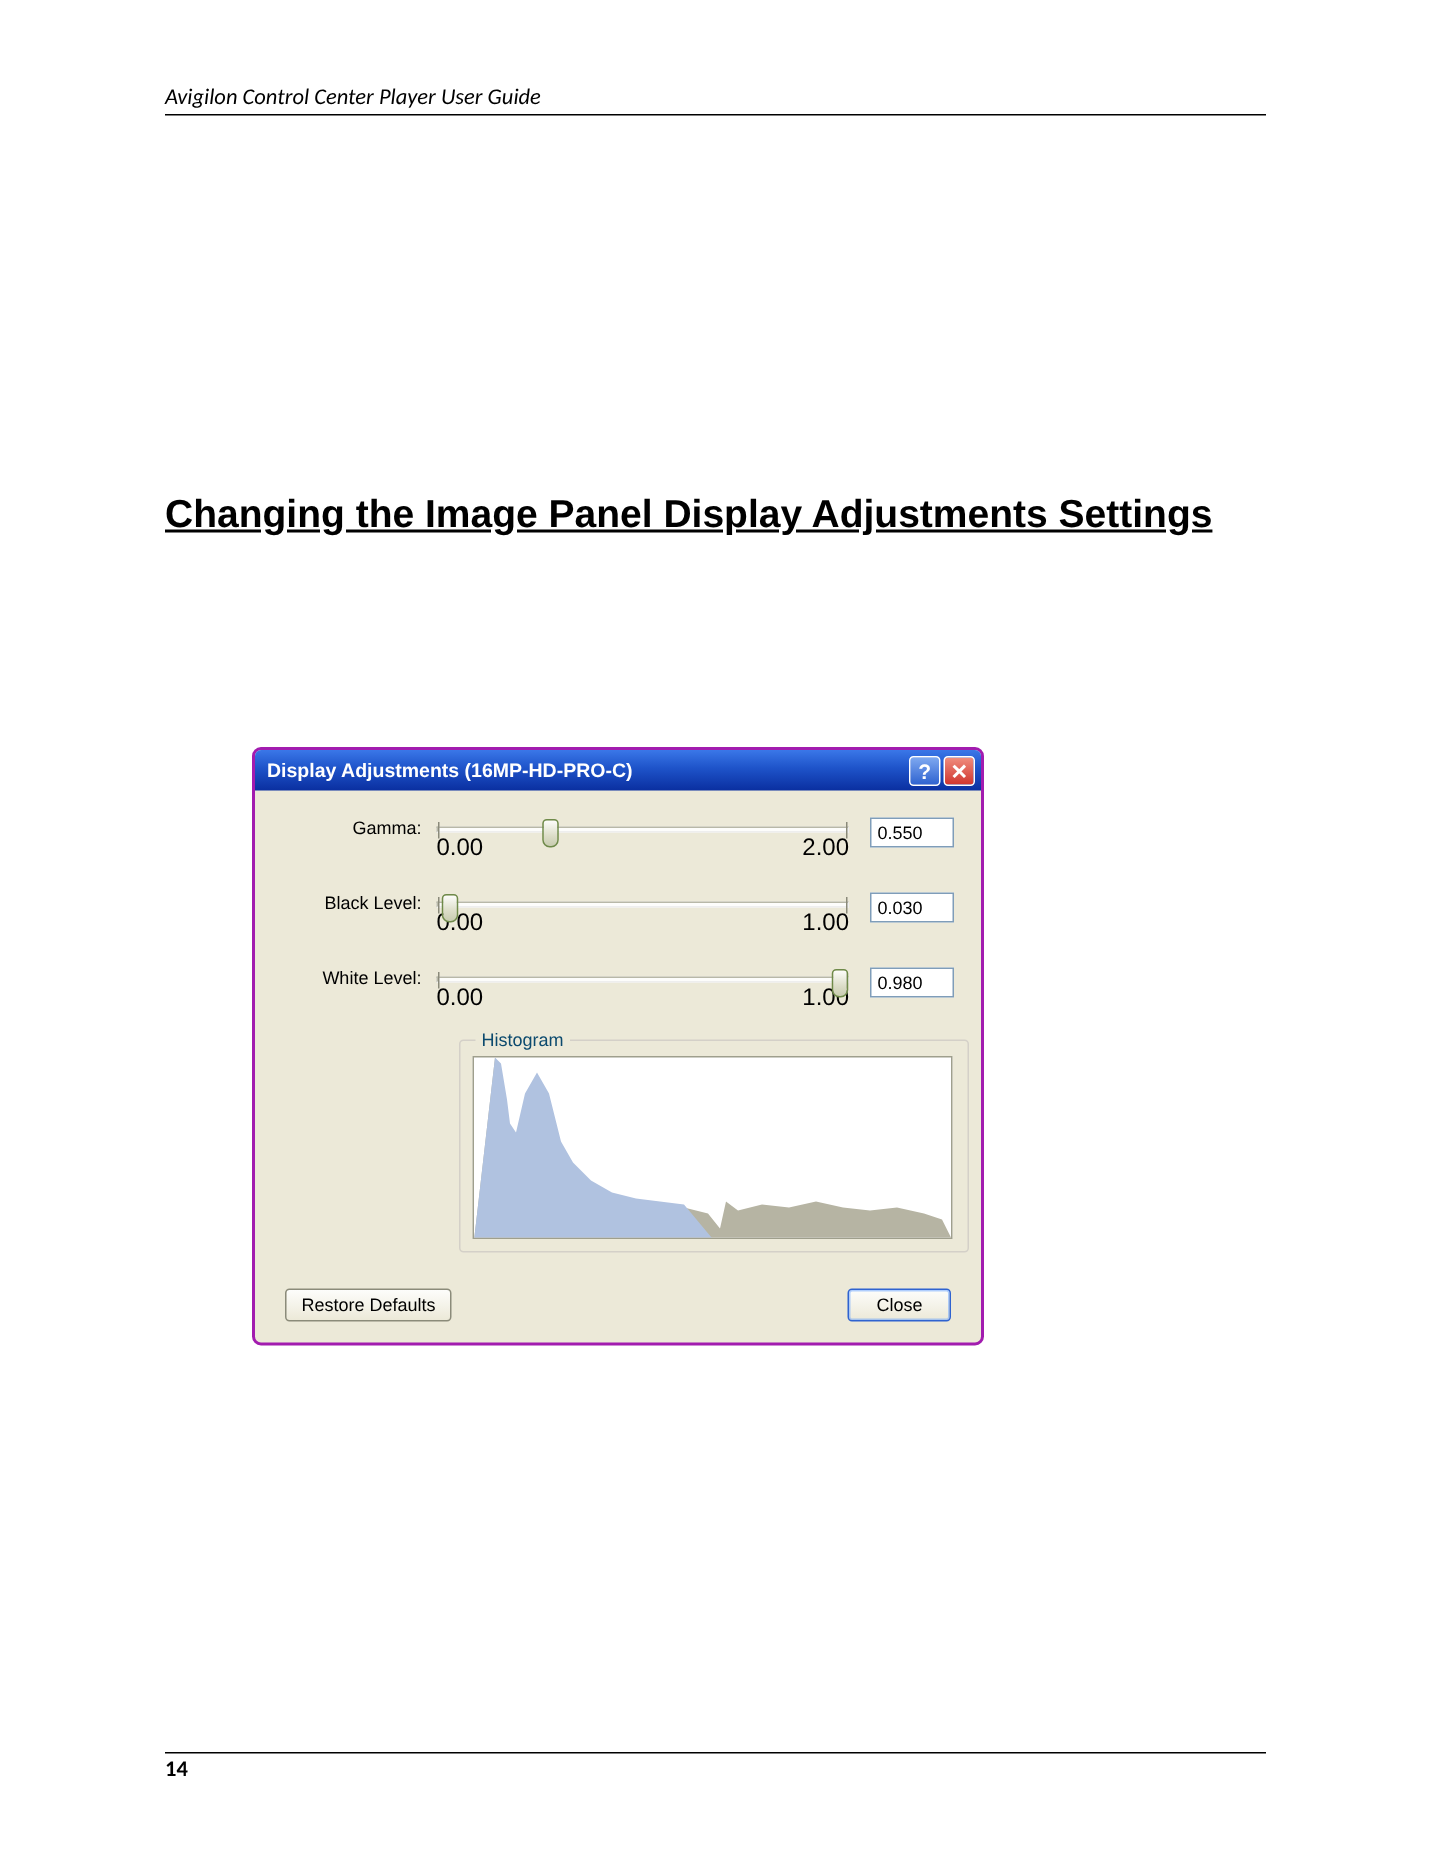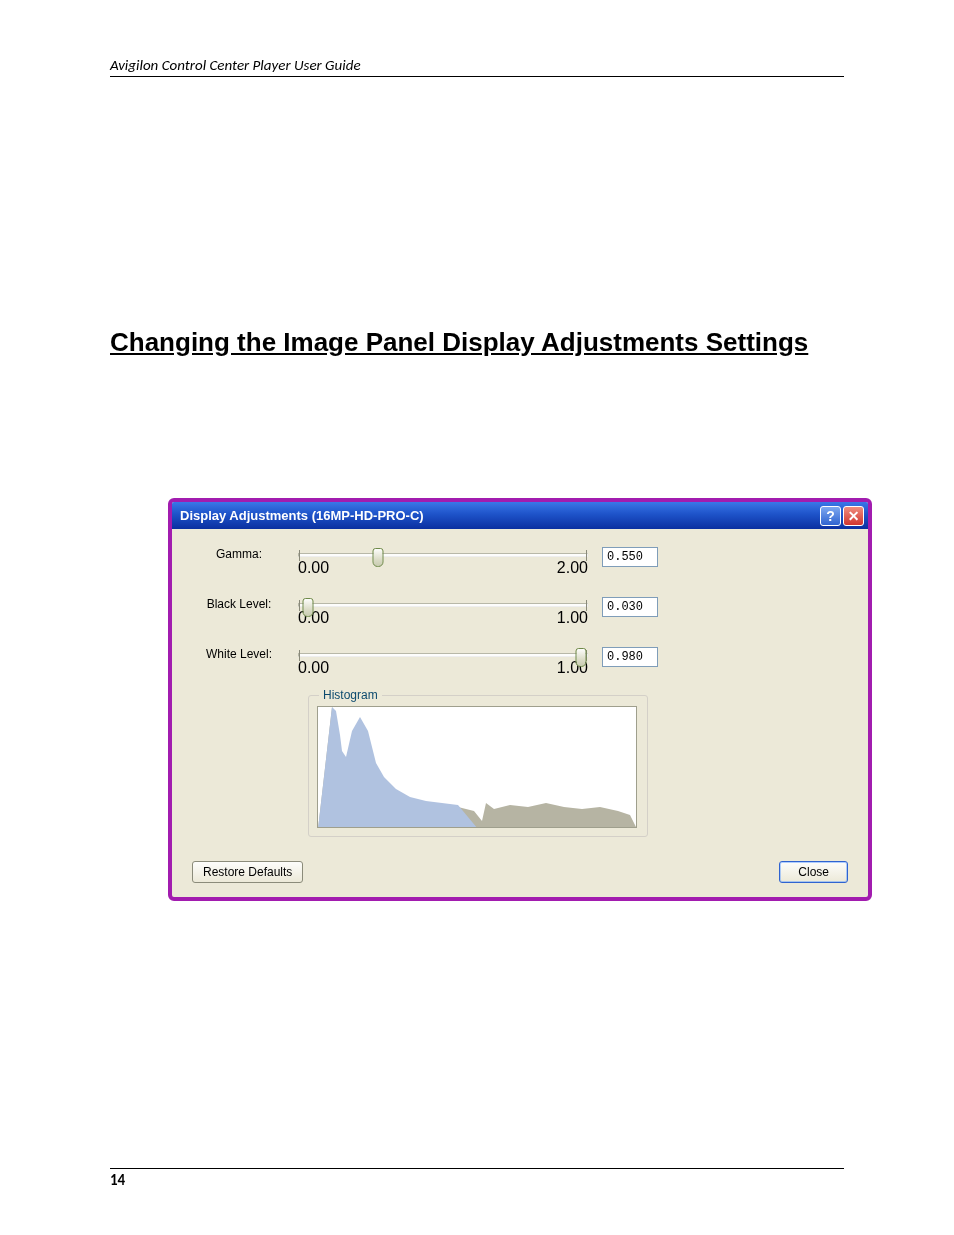--- a/index.html
+++ b/index.html
@@ -30,22 +30,22 @@
     font-weight: 700;
     text-decoration: underline;
     margin-top: 250px;
     color: #000;
   }
   .dialog-wrap {
     margin-top: 140px;
     margin-left: 58px;
   }
   .dialog {
-    width: 704px;
-    border: 4px solid #a21caf;
+    width: 488px;
+    border: 2px solid #a21caf;
     border-radius: 6px;
     overflow: hidden;
     font-family: Tahoma, Arial, sans-serif;
     font-size: 12px;
     background: #ece9d8;
   }
   .titlebar {
     background: linear-gradient(to bottom, #3a77e8 0%, #1e53c9 45%, #0a2fa0 100%);
     height: 27px;
     display: flex;
@@ -75,21 +75,21 @@
   .body {
     padding: 16px 18px 14px 18px;
   }
   .row {
     display: flex;
     align-items: flex-start;
     margin-bottom: 18px;
   }
   .row-label {
     width: 108px;
-    text-align: center;
+    text-align: right;
     padding-right: 10px;
     padding-top: 2px;
     font-size: 12px;
     color: #000;
   }
   .slider-area {
     width: 290px;
     position: relative;
   }
   .track {
@@ -126,21 +126,21 @@
     justify-content: space-between;
     font-size: 16px;
     margin-top: 2px;
   }
   .value-input {
     margin-left: 14px;
     width: 56px;
     height: 20px;
     border: 1px solid #7f9db9;
     background: #fff;
-    font-family: Liberation Mono, monospace;
+    font-family: Liberation Sans, sans-serif;
     font-size: 12px;
     padding: 0 4px;
     margin-top: 2px;
   }
   .histogram-group {
     margin-left: 118px;
     margin-top: 6px;
     width: 340px;
     border: 1px solid #d4d0c8;
     border-radius: 3px;

